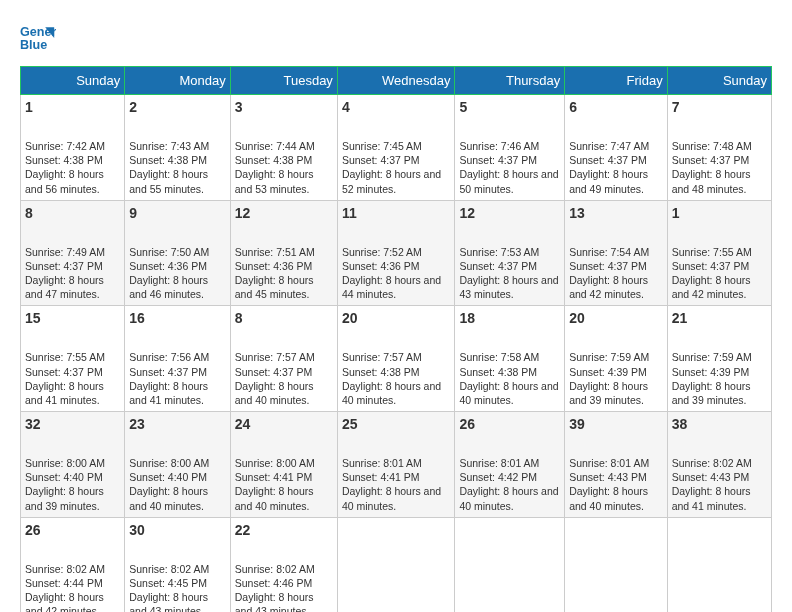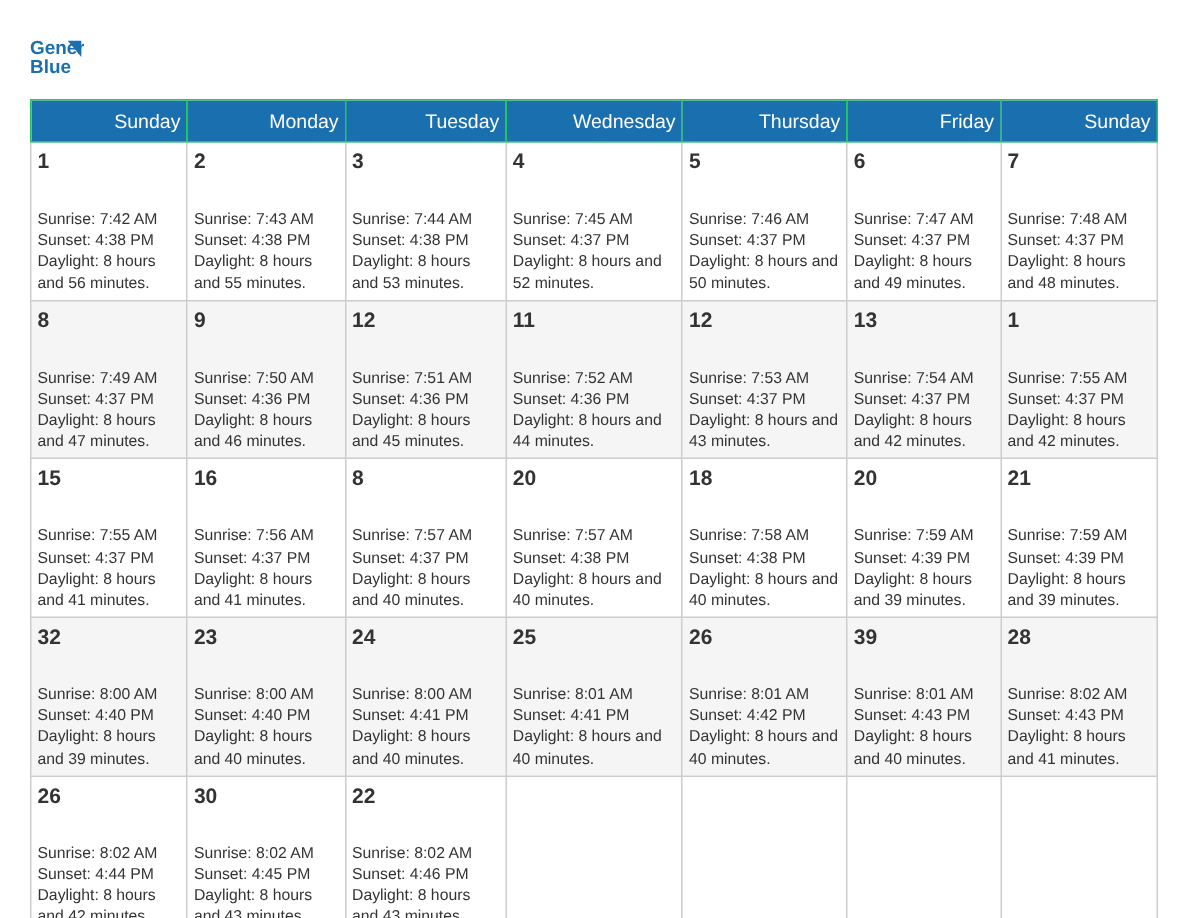--- a/index.html
+++ b/index.html
@@ -217,21 +217,21 @@
         </td>
         <td>
           <span class="day-num">26</span>
           <div class="day-info">Sunrise: 8:01 AM<br>Sunset: 4:42 PM<br>Daylight: 8 hours and 40 minutes.</div>
         </td>
         <td>
           <span class="day-num">39</span>
           <div class="day-info">Sunrise: 8:01 AM<br>Sunset: 4:43 PM<br>Daylight: 8 hours and 40 minutes.</div>
         </td>
         <td>
-          <span class="day-num">28</span>
+          <span class="day-num">38</span>
           <div class="day-info">Sunrise: 8:02 AM<br>Sunset: 4:43 PM<br>Daylight: 8 hours and 41 minutes.</div>
         </td>
       </tr>
       <tr>
         <td>
           <span class="day-num">26</span>
           <div class="day-info">Sunrise: 8:02 AM<br>Sunset: 4:44 PM<br>Daylight: 8 hours and 42 minutes.</div>
         </td>
         <td>
           <span class="day-num">30</span>

